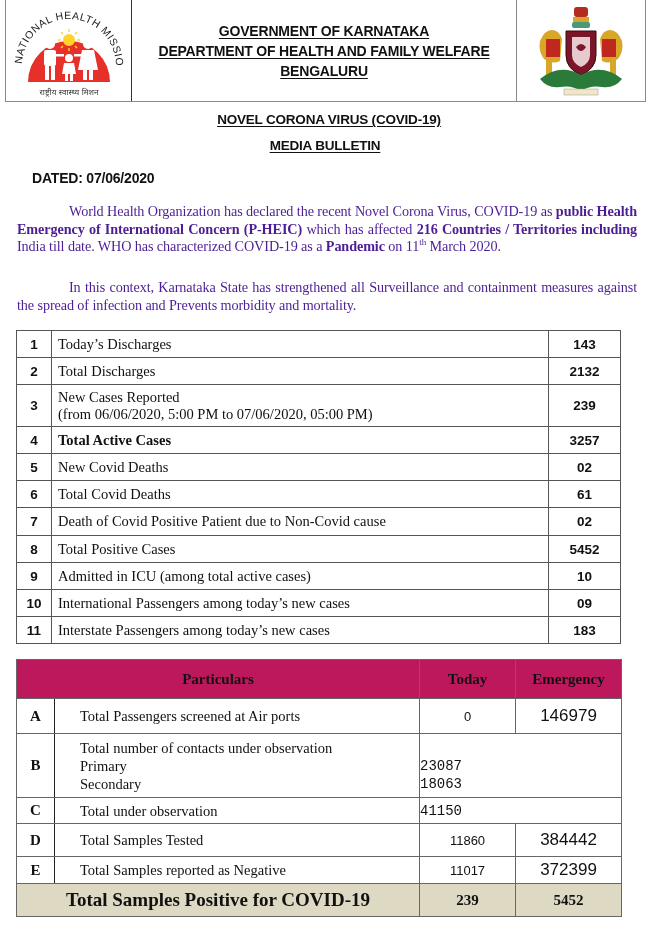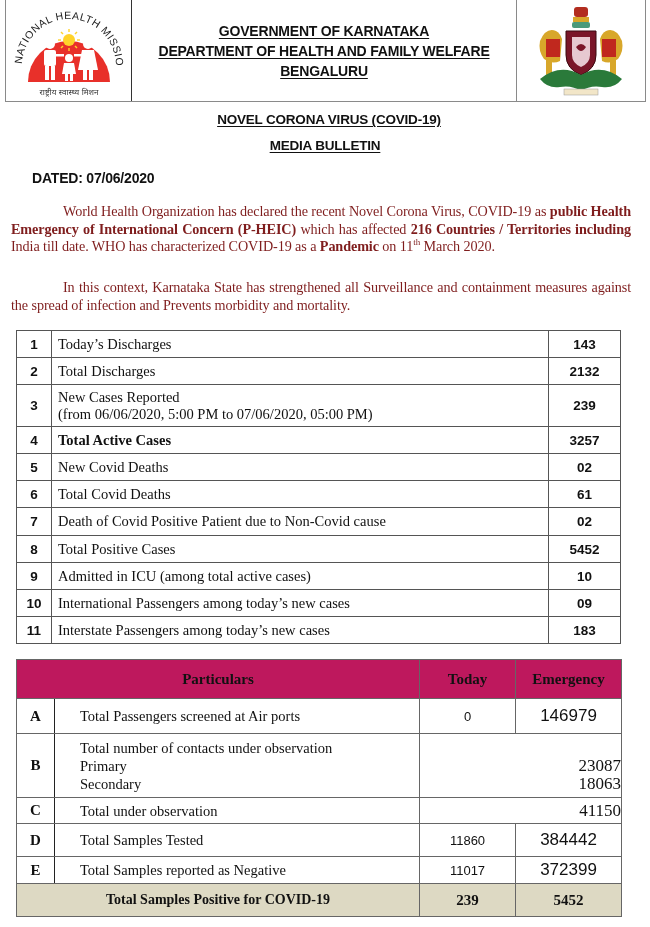--- a/index.html
+++ b/index.html
@@ -32,23 +32,23 @@
       font-family: "Liberation Sans", sans-serif; font-weight: bold; font-size: 13.5px;
       text-decoration: underline; text-underline-offset: 2px; letter-spacing: -0.2px;
     }
     .dated {
       position: absolute; left: 32px; top: 170px;
       font-family: "Liberation Sans", sans-serif; font-weight: bold; font-size: 14px; letter-spacing: -0.2px;
     }
 
     
     .para {
-      position: absolute; left: 11px; width: 620px;
+      position: absolute; left: 17px; width: 620px;
       font-size: 14.2px; line-height: 17.5px; text-align: justify; text-indent: 52px;
-      color: #7f1d1d; letter-spacing: -0.1px;
+      color: #4c1d95; letter-spacing: -0.1px;
     }
     .para b { font-weight: bold; }
     .para sup { font-size: 9px; line-height: 0; }
 
     
     .t1 {
       position: absolute; left: 16px; top: 330px; width: 605px;
       border-collapse: collapse; font-size: 14.5px;
     }
     .t1 td { border: 1px solid #555; padding: 0 6px; vertical-align: middle; }
@@ -64,27 +64,27 @@
     .t2 {
       position: absolute; left: 16px; top: 659px; width: 606px;
       border-collapse: collapse; font-size: 14.5px;
     }
     .t2 td, .t2 th { border: 1px solid #666; vertical-align: middle; }
     .t2 th { background: #be185d; font-weight: bold; font-size: 15px; height: 39px; }
     .t2 td.letter { width: 38px; text-align: center; font-weight: bold; font-size: 15px; border-right: 1.5px solid #222; }
     .t2 td.lbl { padding: 0 25px; line-height: 18px; }
     .t2 td.today { width: 96px; text-align: center; font-family: "Liberation Sans", sans-serif; font-size: 13px; }
     .t2 td.cum { width: 106px; text-align: center; font-family: "Liberation Sans", sans-serif; font-size: 17px; }
-    .t2 td.merged { text-align: right; font-family: Liberation Serif, serif; font-size: 17px; line-height: 18px; }
+    .t2 td.merged { text-align: left; font-family: Liberation Mono, monospace; font-size: 14px; line-height: 18px; }
     .t2 tr.rowA { height: 35px; }
     .t2 tr.rowB { height: 64px; }
     .t2 tr.rowC { height: 26px; }
     .t2 tr.rowD { height: 33px; }
     .t2 tr.rowE { height: 27px; }
-    .t2 tr.total td { background: #ddd9c3; font-weight: bold; height: 33px; font-size: 14px; }
+    .t2 tr.total td { background: #ddd9c3; font-weight: bold; height: 33px; font-size: 19px; }
     .t2 tr.total td.today, .t2 tr.total td.cum { font-family: "Liberation Serif", serif; font-size: 15px; }
   </style>
 </head>
 <body>
 
 <div class="hdr">
   <div class="hdr-logo-left">
     <svg width="118" height="98" viewBox="0 0 118 98">
       <defs>
         <path id="arc" d="M12,64 A47,47 0 0 1 106,64"></path>

